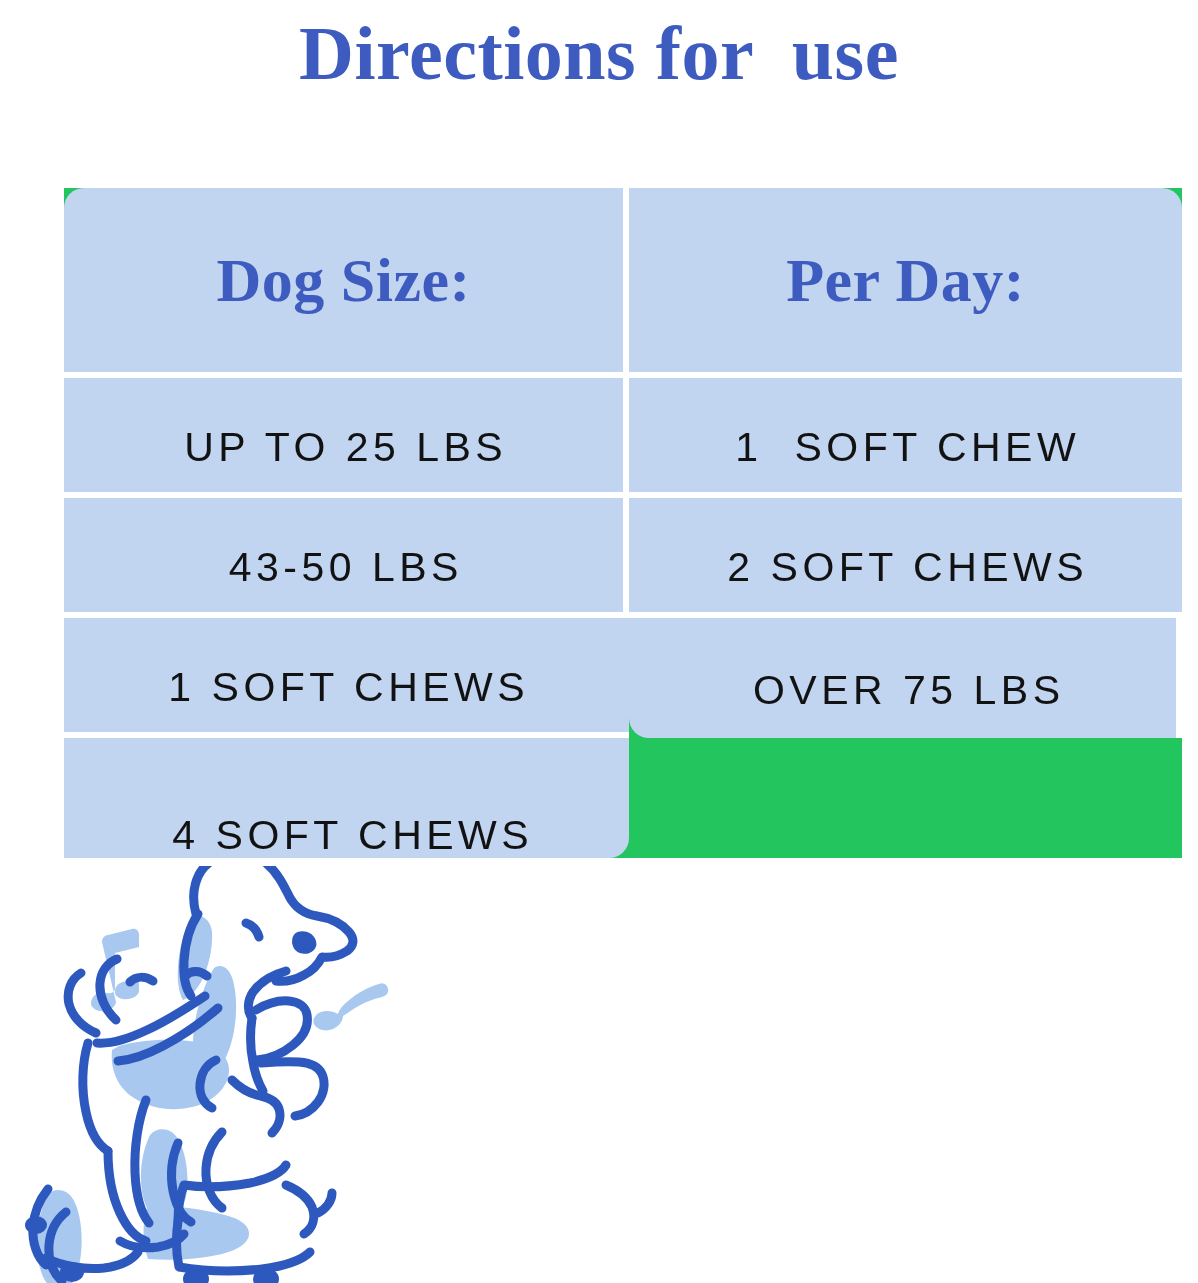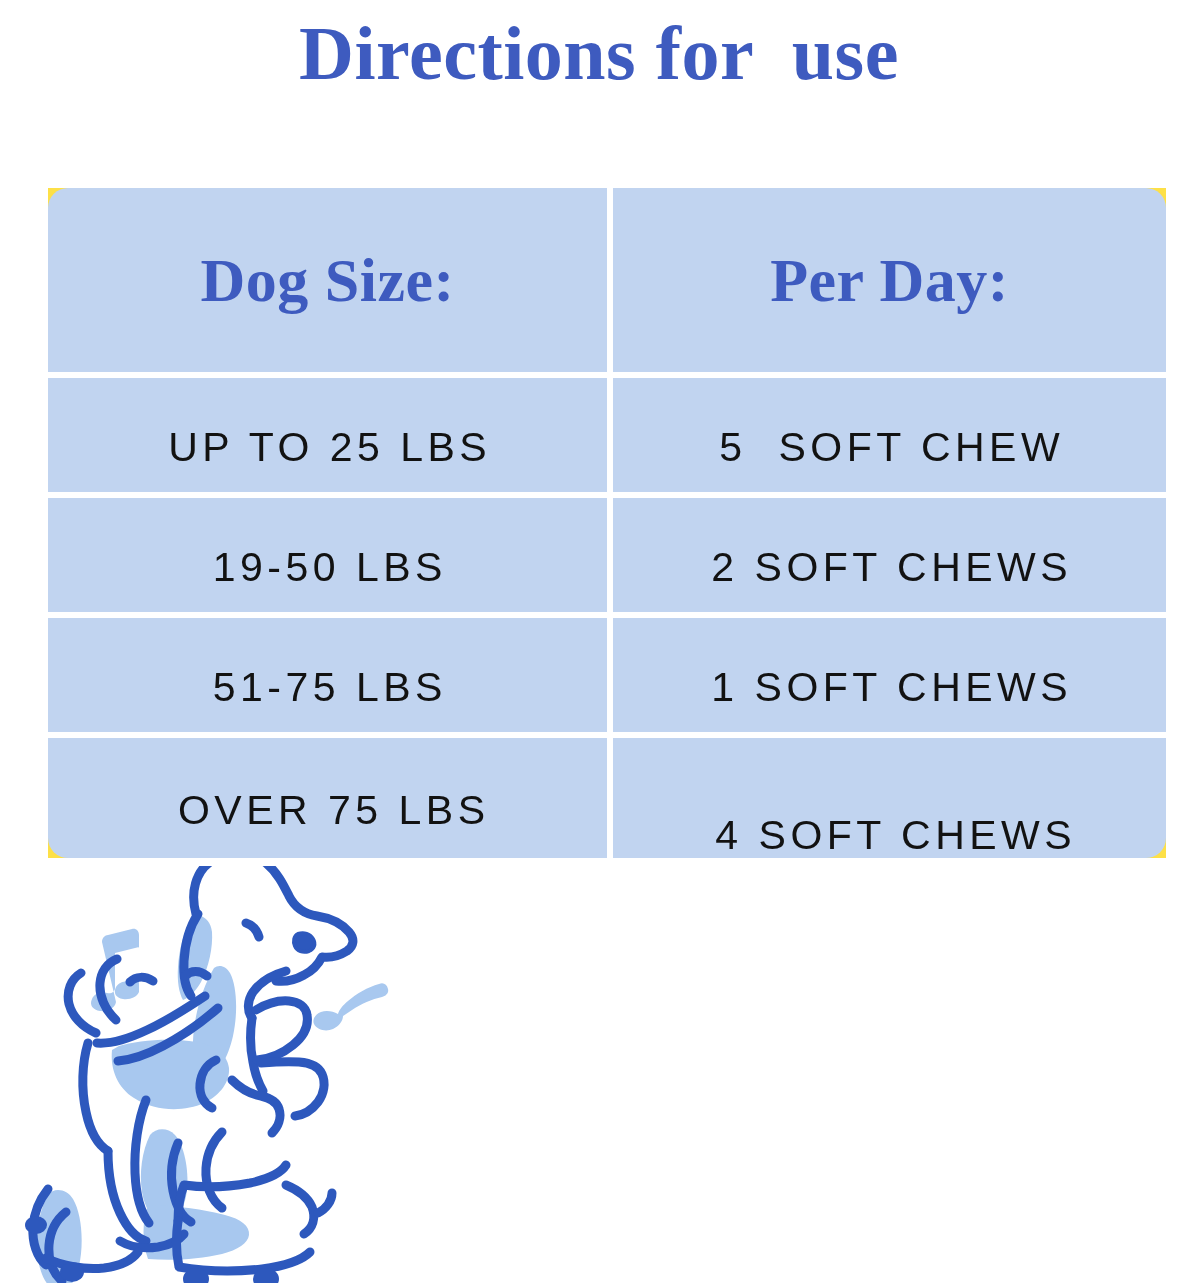--- a/index.html
+++ b/index.html
@@ -29,29 +29,29 @@
     font-size: 76px;
     line-height: 86px;
     letter-spacing: 0.5px;
     color: #3e5bbf;
     white-space: pre;
   }
 
   
   .dose-table {
     position: absolute;
-    left: 48px;
+    left: 64px;
     top: 188px;
     width: 1118px;
     height: 670px;
     display: grid;
     grid-template-columns: 565px 553px;
     grid-template-rows: 190px 120px 120px 120px 120px;
     gap: 0;
-    background: #fde047;
+    background: #22c55e;
   }
 
   .cell {
     background: #c1d4f0;
     display: flex;
     align-items: center;
     justify-content: center;
     box-sizing: border-box;
     border-right: 6px solid #ffffff;
     border-bottom: 6px solid #ffffff;
@@ -109,33 +109,30 @@
     <span class="head-text">Dog Size:</span>
   </div>
   <div class="cell tr col-last">
     <span class="head-text">Per Day:</span>
   </div>
 
   <div class="cell">
     <span class="body-text">UP TO 25 LBS</span>
   </div>
   <div class="cell col-last">
-    <span class="body-text">5  SOFT CHEW</span>
+    <span class="body-text">1  SOFT CHEW</span>
   </div>
 
   <div class="cell">
-    <span class="body-text">19-50 LBS</span>
+    <span class="body-text">43-50 LBS</span>
   </div>
   <div class="cell col-last">
     <span class="body-text">2 SOFT CHEWS</span>
   </div>
 
-  <div class="cell">
-    <span class="body-text">51-75 LBS</span>
-  </div>
   <div class="cell col-last">
     <span class="body-text">1 SOFT CHEWS</span>
   </div>
 
   <div class="cell bl row-last">
     <span class="body-text">OVER 75 LBS</span>
   </div>
   <div class="cell br row-last col-last">
     <span class="body-text">4 SOFT CHEWS</span>
   </div>

